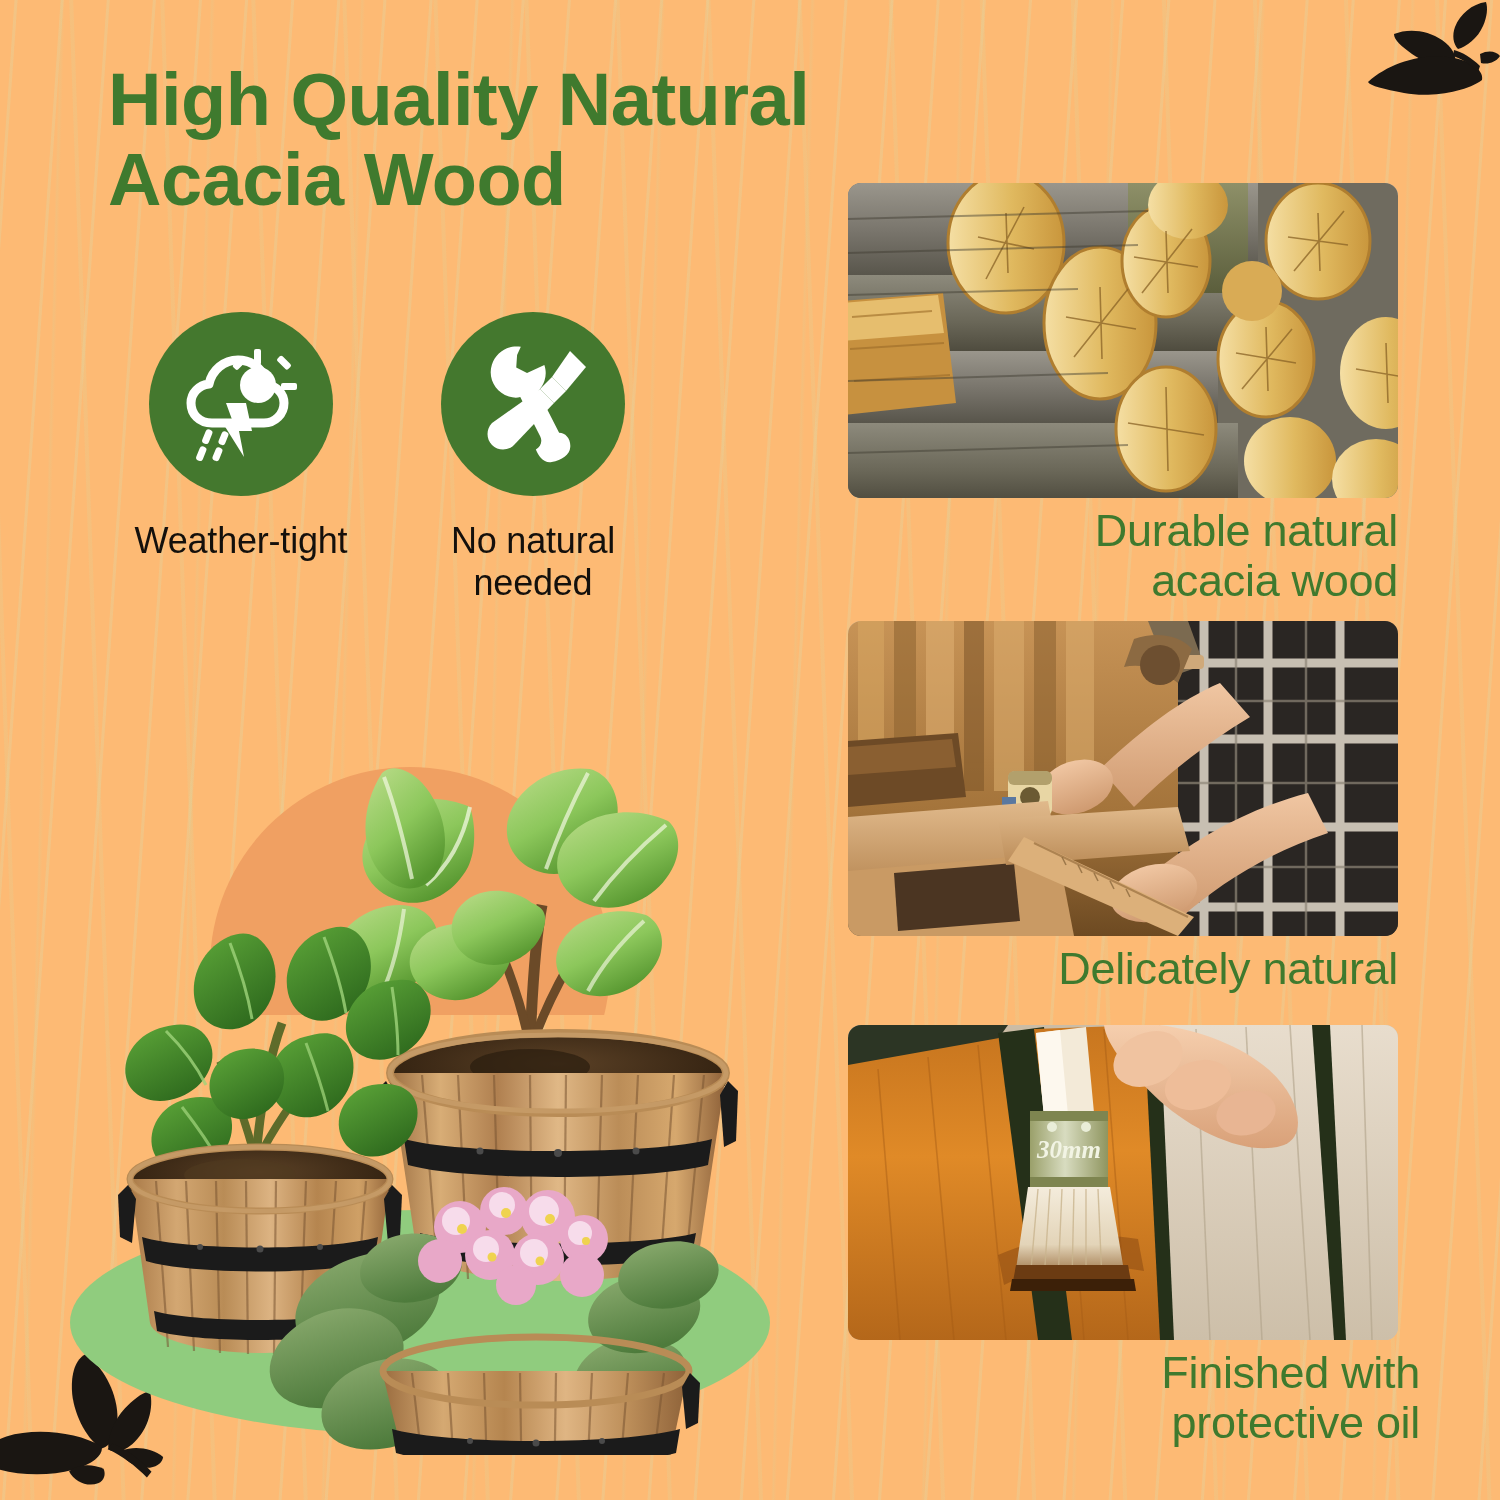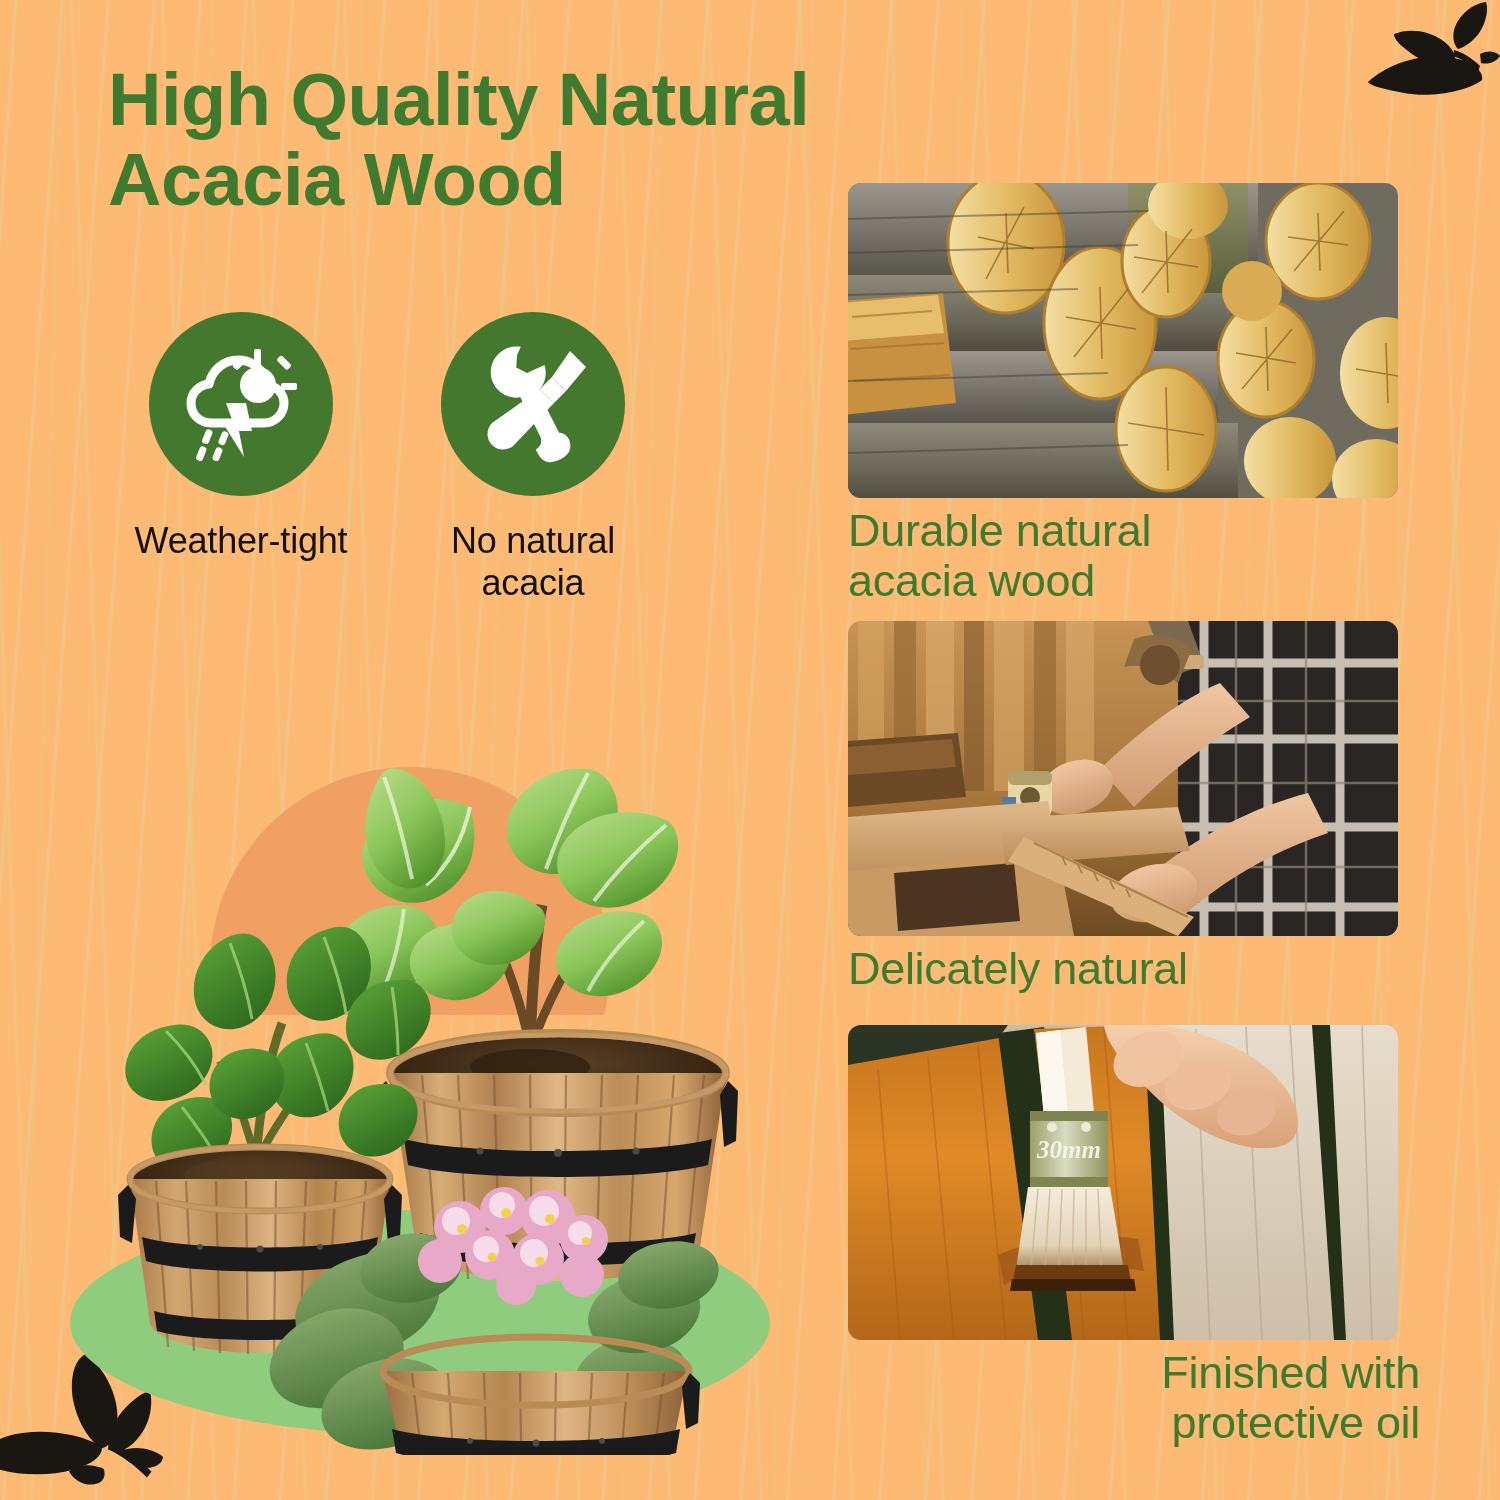--- a/index.html
+++ b/index.html
@@ -151,21 +151,21 @@
   .card svg { display: block; width: 100%; height: 100%; }
 
   .caption {
     position: absolute;
     color: #3f7a2e;
     font-size: 45px;
     line-height: 1.12;
     font-weight: 400;
     letter-spacing: -0.3px;
   }
-  .caption.center { text-align: left; }
+  .caption.center { text-align: right; }
   .caption.left   { text-align: right; }
 </style>
 </head>
 <body>
 
 <div id="stage">
 
   <div class="bg-grain"></div>
   <div class="bg-grain2"></div>
 
@@ -240,21 +240,21 @@
 
             <path d="M96 6 L112 22 L92 46 L78 32 Z"></path>
             <path d="M78 32 L92 46 L80 58 L66 44 Z"></path>
             <path d="M66 44 L80 58 L40 100 C34 106 24 106 18 100
                      C12 94 12 84 18 78 Z"></path>
           </g>
         </svg>
       </div>
       <div class="feature-label">
         <span>No natural</span><br>
-        <span>acacia</span>
+        <span>needed</span>
       </div>
     </div>
   </div>
 
   <div class="hero">
     <div class="hero-orange"></div>
     <div class="hero-green"></div>
 
     <svg class="planter" style="left:0;top:0;width:760px;height:700px" viewBox="0 0 760 700">
       <defs>

